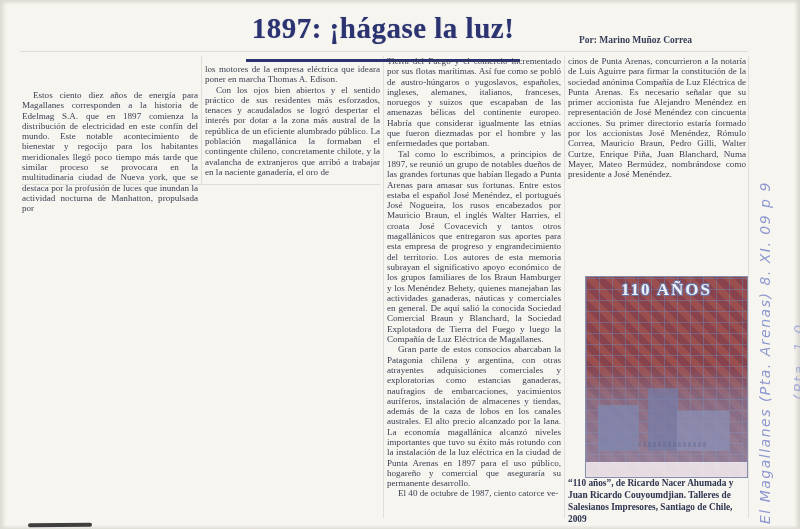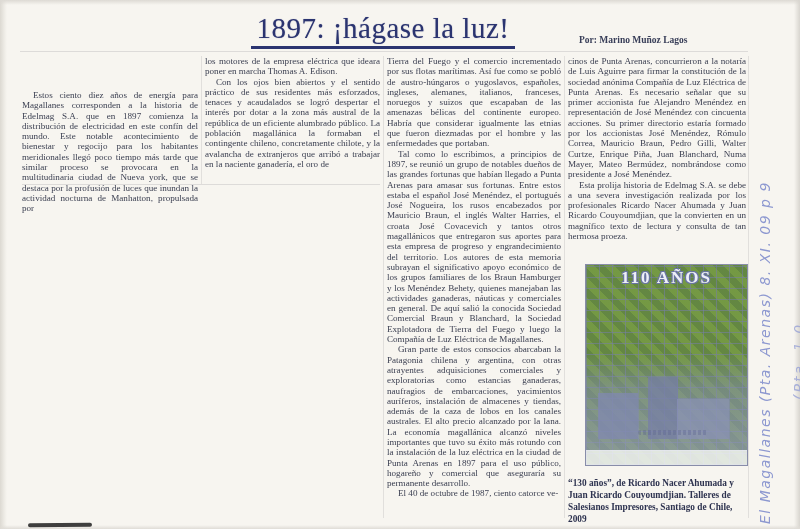--- a/index.html
+++ b/index.html
@@ -13,44 +13,44 @@
     background:linear-gradient(90deg,#dcd9d2,#f0eee8 70%,rgba(240,238,232,0));}
   .edge-top{position:absolute;left:0;top:0;width:800px;height:5px;
     background:linear-gradient(180deg,#dddad4,rgba(247,245,240,0));}
   .edge-right{position:absolute;right:0;top:0;width:6px;height:529px;
     background:linear-gradient(270deg,#d8d5cf,rgba(247,245,240,0));}
   .edge-bottom{position:absolute;left:0;bottom:0;width:800px;height:4px;
     background:linear-gradient(0deg,#dfdcd6,rgba(247,245,240,0));}
 
   .title-wrap{position:absolute;left:178px;top:12px;width:410px;text-align:center;}
   .title{
-    display:inline-block;font-size:29px;font-weight:normal;color:#2b3470;
-    letter-spacing:.5px;border-bottom:3px solid #2b3470;padding:0 6px 1px 6px;
+    display:inline-block;font-size:29px;font-weight:bold;color:#2b3470;
+    letter-spacing:.5px;border-bottom:3px solid #2b3470;padding:0 6px 14px 6px;
     text-shadow:0 0 1px rgba(43,52,112,.45);
   }
   .byline{position:absolute;left:579px;top:35px;font-size:9.5px;font-weight:bold;color:#383e58;}
 
   .hline{position:absolute;height:1px;background:rgba(90,90,100,.16);}
   .vrule{position:absolute;width:1px;background:rgba(90,90,100,.14);}
 
   .col{
     position:absolute;top:56px;font-size:9.1px;line-height:10.3px;
     text-align:justify;color:#3c4052;
   }
   .col p{margin:0;text-indent:11px;}
   .col p.noindent{text-indent:0;}
   #col1{left:22px;width:176px;margin-top:34px;}
-  #col2{left:205px;width:175px;}
+  #col2{left:205px;width:175px;margin-top:8px;}
   #col3{left:387px;width:174px;}
   #col4{left:568px;width:178px;font-family:Liberation Serif, serif;}
 
   
   .cover{
-    position:absolute;left:585px;top:264px;width:161px;height:200px;
-    background:#4d7c0f;border:1px solid #888da9;overflow:hidden;
+    position:absolute;left:585px;top:276px;width:161px;height:200px;
+    background:#7f1d1d;border:1px solid #888da9;overflow:hidden;
   }
   .cover .mosaic{position:absolute;inset:0;
     background-image:
       repeating-linear-gradient(0deg, rgba(118,126,168,.55) 0 1px, rgba(0,0,0,0) 1px 11px),
       repeating-linear-gradient(90deg, rgba(118,126,168,.55) 0 1px, rgba(0,0,0,0) 1px 13px),
       repeating-linear-gradient(45deg, rgba(255,255,255,.22) 0 7px, rgba(158,164,198,.28) 7px 14px);
   }
   .cover .scene{position:absolute;left:0;right:0;top:44%;bottom:14px;
     background:linear-gradient(180deg, rgba(134,142,180,0), rgba(134,142,180,.5) 35%, rgba(148,154,190,.65));}
   .cover .bld1{position:absolute;left:12px;bottom:26px;width:40px;height:46px;background:rgba(128,136,176,.75);}
@@ -91,21 +91,21 @@
 <body>
 
 <div class="edge-left"></div>
 <div class="edge-top"></div>
 <div class="edge-right"></div>
 <div class="edge-bottom"></div>
 
 <div class="title-wrap">
   <span class="title">1897: ¡hágase la luz!</span>
 </div>
-<div class="byline">Por: Marino Muñoz Lagos</div>
+<div class="byline">Por: Marino Muñoz Correa</div>
 
 <div class="hline" style="left:20px;top:51px;width:728px;"></div>
 <div class="hline" style="left:22px;top:184px;width:358px;"></div>
 <div class="vrule" style="left:201px;top:56px;height:128px;"></div>
 <div class="vrule" style="left:383px;top:56px;height:462px;"></div>
 <div class="vrule" style="left:564px;top:56px;height:462px;"></div>
 <div class="vrule" style="left:748px;top:56px;height:462px;"></div>
 
 <div class="col" id="col1">
   <p>Estos ciento diez años de energía para Magallanes corresponden a la historia de Edelmag S.A. que en 1897 comienza la distribución de electricidad en este confín del mundo. Este notable acontecimiento de bienestar y regocijo para los habitantes meridionales llegó poco tiempo más tarde que similar proceso se provocara en la multitudinaria ciudad de Nueva york, que se destaca por la profusión de luces que inundan la actividad nocturna de Manhatton, propulsada por</p>
@@ -118,32 +118,31 @@
 
 <div class="col" id="col3">
   <p class="noindent">Tierra del Fuego y el comercio incrementado por sus flotas marítimas. Así fue como se pobló de austro-húngaros o yugoslavos, españoles, ingleses, alemanes, italianos, franceses, noruegos y suizos que escapaban de las amenazas bélicas del continente europeo. Habría que considerar igualmente las etnias que fueron diezmadas por el hombre y las enfermedades que portaban.</p>
   <p>Tal como lo escribimos, a principios de 1897, se reunió un grupo de notables dueños de las grandes fortunas que habían llegado a Punta Arenas para amasar sus fortunas. Entre estos estaba el español José Menéndez, el portugués José Nogueira, los rusos encabezados por Mauricio Braun, el inglés Walter Harries, el croata José Covacevich y tantos otros magallánicos que entregaron sus aportes para esta empresa de progreso y engrandecimiento del territorio. Los autores de esta memoria subrayan el significativo apoyo económico de los grupos familiares de los Braun Hamburger y los Menéndez Behety, quienes manejaban las actividades ganaderas, náuticas y comerciales en general. De aquí salió la conocida Sociedad Comercial Braun y Blanchard, la Sociedad Explotadora de Tierra del Fuego y luego la Compañía de Luz Eléctrica de Magallanes.</p>
   <p>Gran parte de estos consocios abarcaban la Patagonia chilena y argentina, con otras atrayentes adquisiciones comerciales y exploratorias como estancias ganaderas, naufragios de embarcaciones, yacimientos auríferos, instalación de almacenes y tiendas, además de la caza de lobos en los canales australes. El alto precio alcanzado por la lana. La economía magallánica alcanzó niveles importantes que tuvo su éxito más rotundo con la instalación de la luz eléctrica en la ciudad de Punta Arenas en 1897 para el uso público, hogareño y comercial que aseguraría su permanente desarrollo.</p>
   <p>El 40 de octubre de 1987, ciento catorce ve-</p>
 </div>
 
 <div class="col" id="col4">
   <p class="noindent">cinos de Punta Arenas, concurrieron a la notaría de Luis Aguirre para firmar la constitución de la sociedad anónima Compañía de Luz Eléctrica de Punta Arenas. Es necesario señalar que su primer accionista fue Alejandro Menéndez en representación de José Menéndez con cincuenta acciones. Su primer directorio estaría formado por los accionistas José Menéndez, Rómulo Correa, Mauricio Braun, Pedro Gilli, Walter Curtze, Enrique Piña, Juan Blanchard, Numa Mayer, Mateo Bermúdez, nombrándose como presidente a José Menéndez.</p>
-  <p>Esta prolija historia de Edelmag S.A. se debe a una severa investigación realizada por los profesionales Ricardo Nacer Ahumada y Juan Ricardo Couyoumdjian, que la convierten en un magnífico texto de lectura y consulta de tan hermosa proeza.</p>
 </div>
 
 <div class="cover">
   <div class="mosaic"></div>
   <div class="scene"></div>
   <div class="bld1"></div>
   <div class="bld2"></div>
   <div class="bld3"></div>
   <div class="bottomband"></div>
   <div class="cover-scribble"></div>
   <div class="cover-title">110 AÑOS</div>
 </div>
 
-<div class="caption">“130 años”, de Ricardo Nacer Ahumada y Juan Ricardo Couyoumdjian. Talleres de Salesianos Impresores, Santiago de Chile, 2009</div>
+<div class="caption">“110 años”, de Ricardo Nacer Ahumada y Juan Ricardo Couyoumdjian. Talleres de Salesianos Impresores, Santiago de Chile, 2009</div>
 
 <div class="margin-note">El Magallanes (Pta. Arenas)   8. XI. 09    p 9</div>
 <div class="margin-note-partial">(Pta. 1.0</div>
 
 <div class="smudge"></div>
 
 </body></html>

